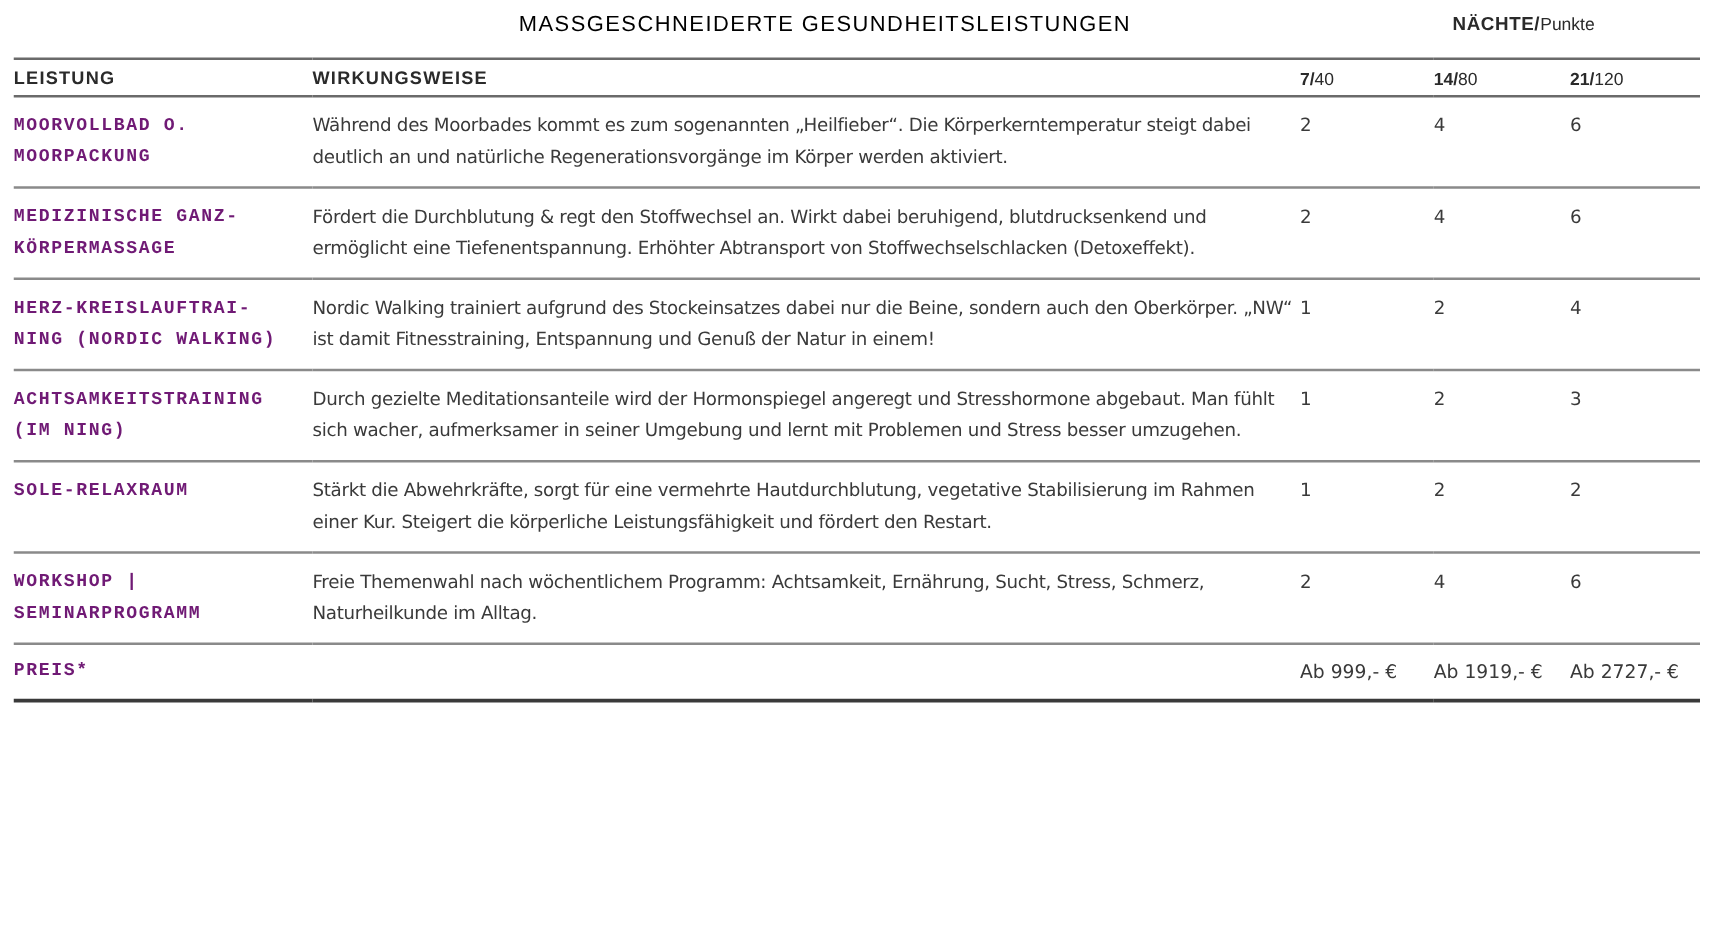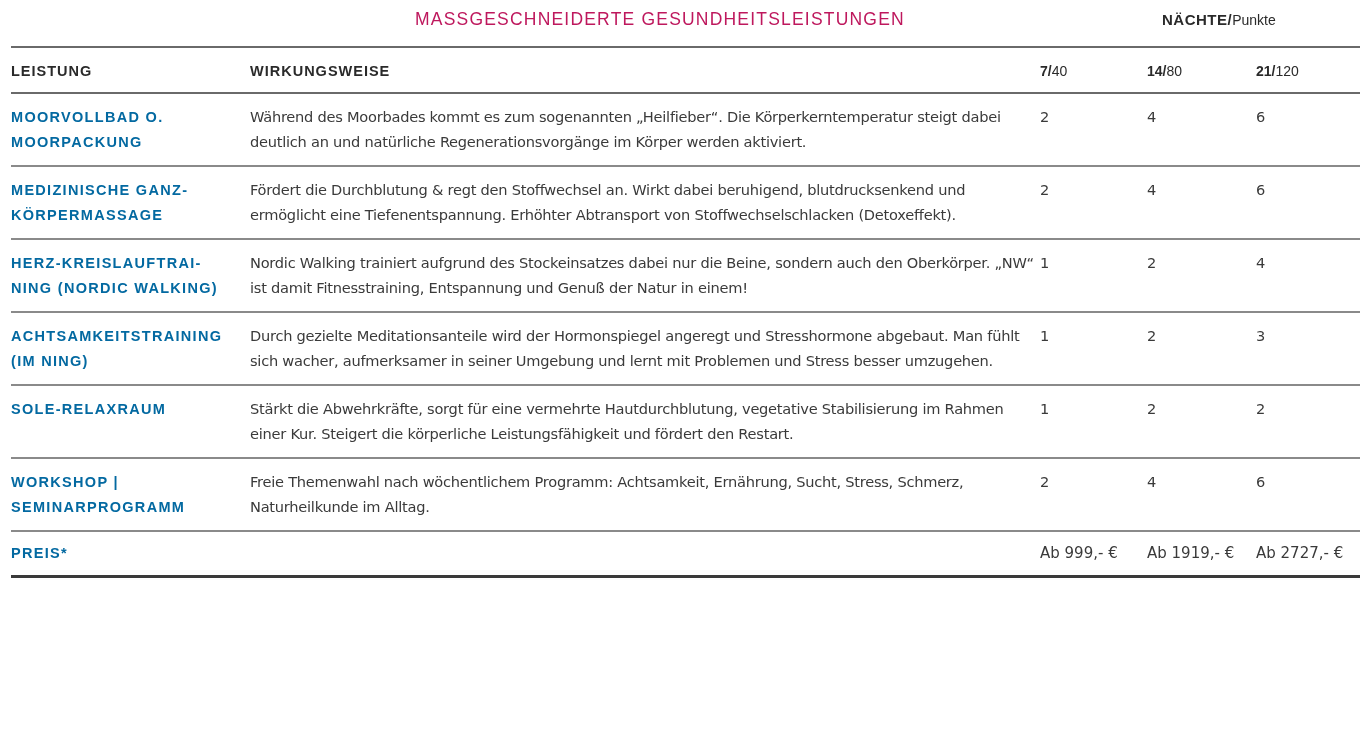--- a/index.html
+++ b/index.html
@@ -8,56 +8,56 @@
       font-family: "DejaVu Sans Condensed", "Liberation Sans", sans-serif;
       color: #2b2b2b;
       position: relative;
     }
     .page { position: absolute; left: 11px; top: 0; width: 1349px; }
 
     .title-bar { position: relative; height: 46px; }
     .main-title {
       position: absolute; left: 404px; top: 9px;
       font-family: "Liberation Sans", sans-serif;
-      font-size: 17.5px; letter-spacing: 1.2px; font-weight: 400; color: #be185d;
+      font-size: 17.5px; letter-spacing: 1.2px; font-weight: 400; color: #000000;
     }
     .nights-title {
       position: absolute; left: 1111px; top: 11px;
       font-family: "Liberation Sans", sans-serif;
       font-size: 15px; color: #2a2a2a; margin-left: 40px;
     }
     .nights-title .b { font-weight: 700; letter-spacing: 0.5px; }
     .nights-title .r { font-size: 14px; font-weight: 400; }
 
     table { border-collapse: collapse; width: 1349px; table-layout: fixed; }
     col.c-name { width: 239px; }
     col.c-desc { width: 790px; }
     col.c-n1 { width: 107px; }
     col.c-n2 { width: 109px; }
     col.c-n3 { width: 104px; }
 
     thead tr { border-top: 2px solid #6a6a6a; border-bottom: 2px solid #6a6a6a; }
     th {
       font-family: "Liberation Sans", sans-serif;
       text-align: left; font-weight: 700; font-size: 14.5px; letter-spacing: 1px;
-      height: 46px; vertical-align: middle; color: #2a2a2a; padding-top: 1px;
+      height: 30px; vertical-align: middle; color: #2a2a2a; padding-top: 1px;
     }
     th.num { font-size: 14px; letter-spacing: 0; margin-top: 36px; }
     th.num .pts { font-weight: 400; }
 
     tbody tr.row { border-bottom: 2px solid #8a8a8a; }
     tbody tr.row.last { border-bottom: 3px solid #3a3a3a; }
     td {
       vertical-align: top;
       padding-top: 11px; padding-bottom: 11px;
       font-size: 15.5px; line-height: 24.5px; color: #3a3a3a;
     }
     td.name {
-      font-family: Liberation Sans, sans-serif;
-      font-weight: 700; font-size: 14.5px; letter-spacing: 1.3px; color: #0369a1;
+      font-family: Liberation Mono, monospace;
+      font-weight: 700; font-size: 14.5px; letter-spacing: 1.3px; color: #701a75;
       line-height: 24.5px;
     }
     td.desc {
       font-family: "DejaVu Sans", sans-serif;
       font-size: 14.6px; letter-spacing: -0.25px; word-spacing: 0px;
       padding-right: 4px;
     }
     td.num { font-family: "DejaVu Sans", sans-serif; font-size: 14.6px; padding-left: 0; }
 
     tr.price-row { border-bottom: 3px solid #3a3a3a; }

